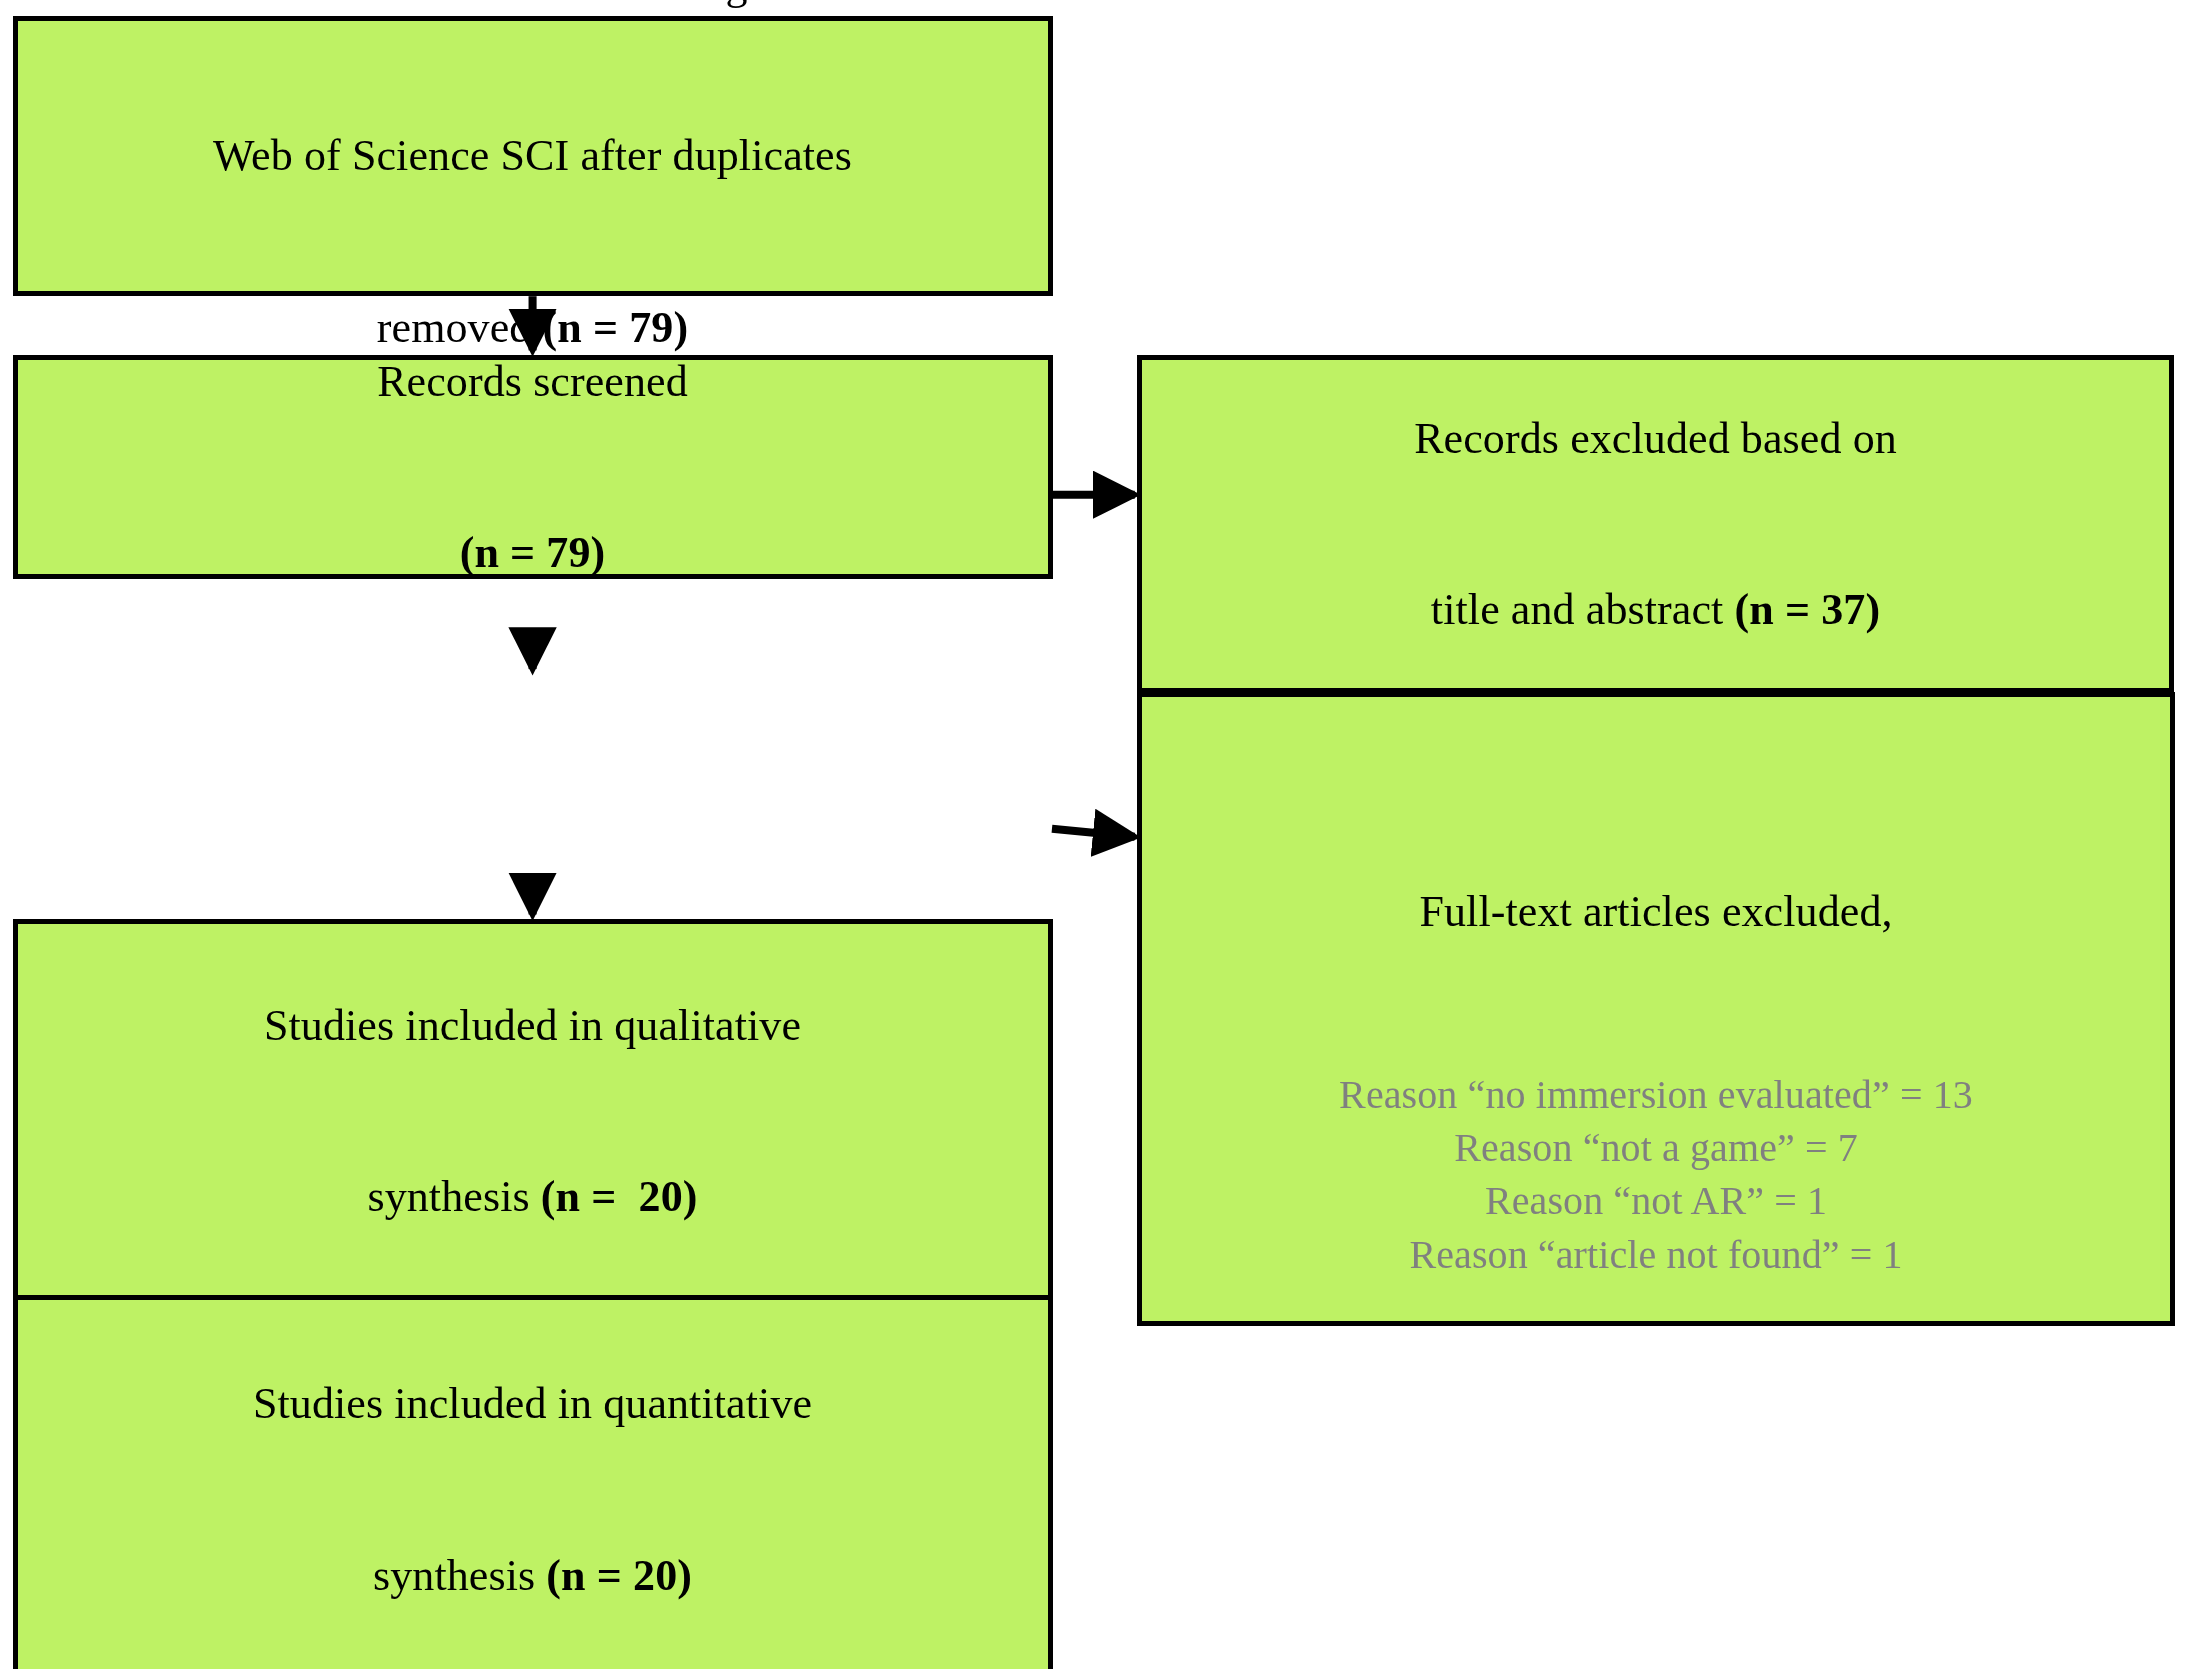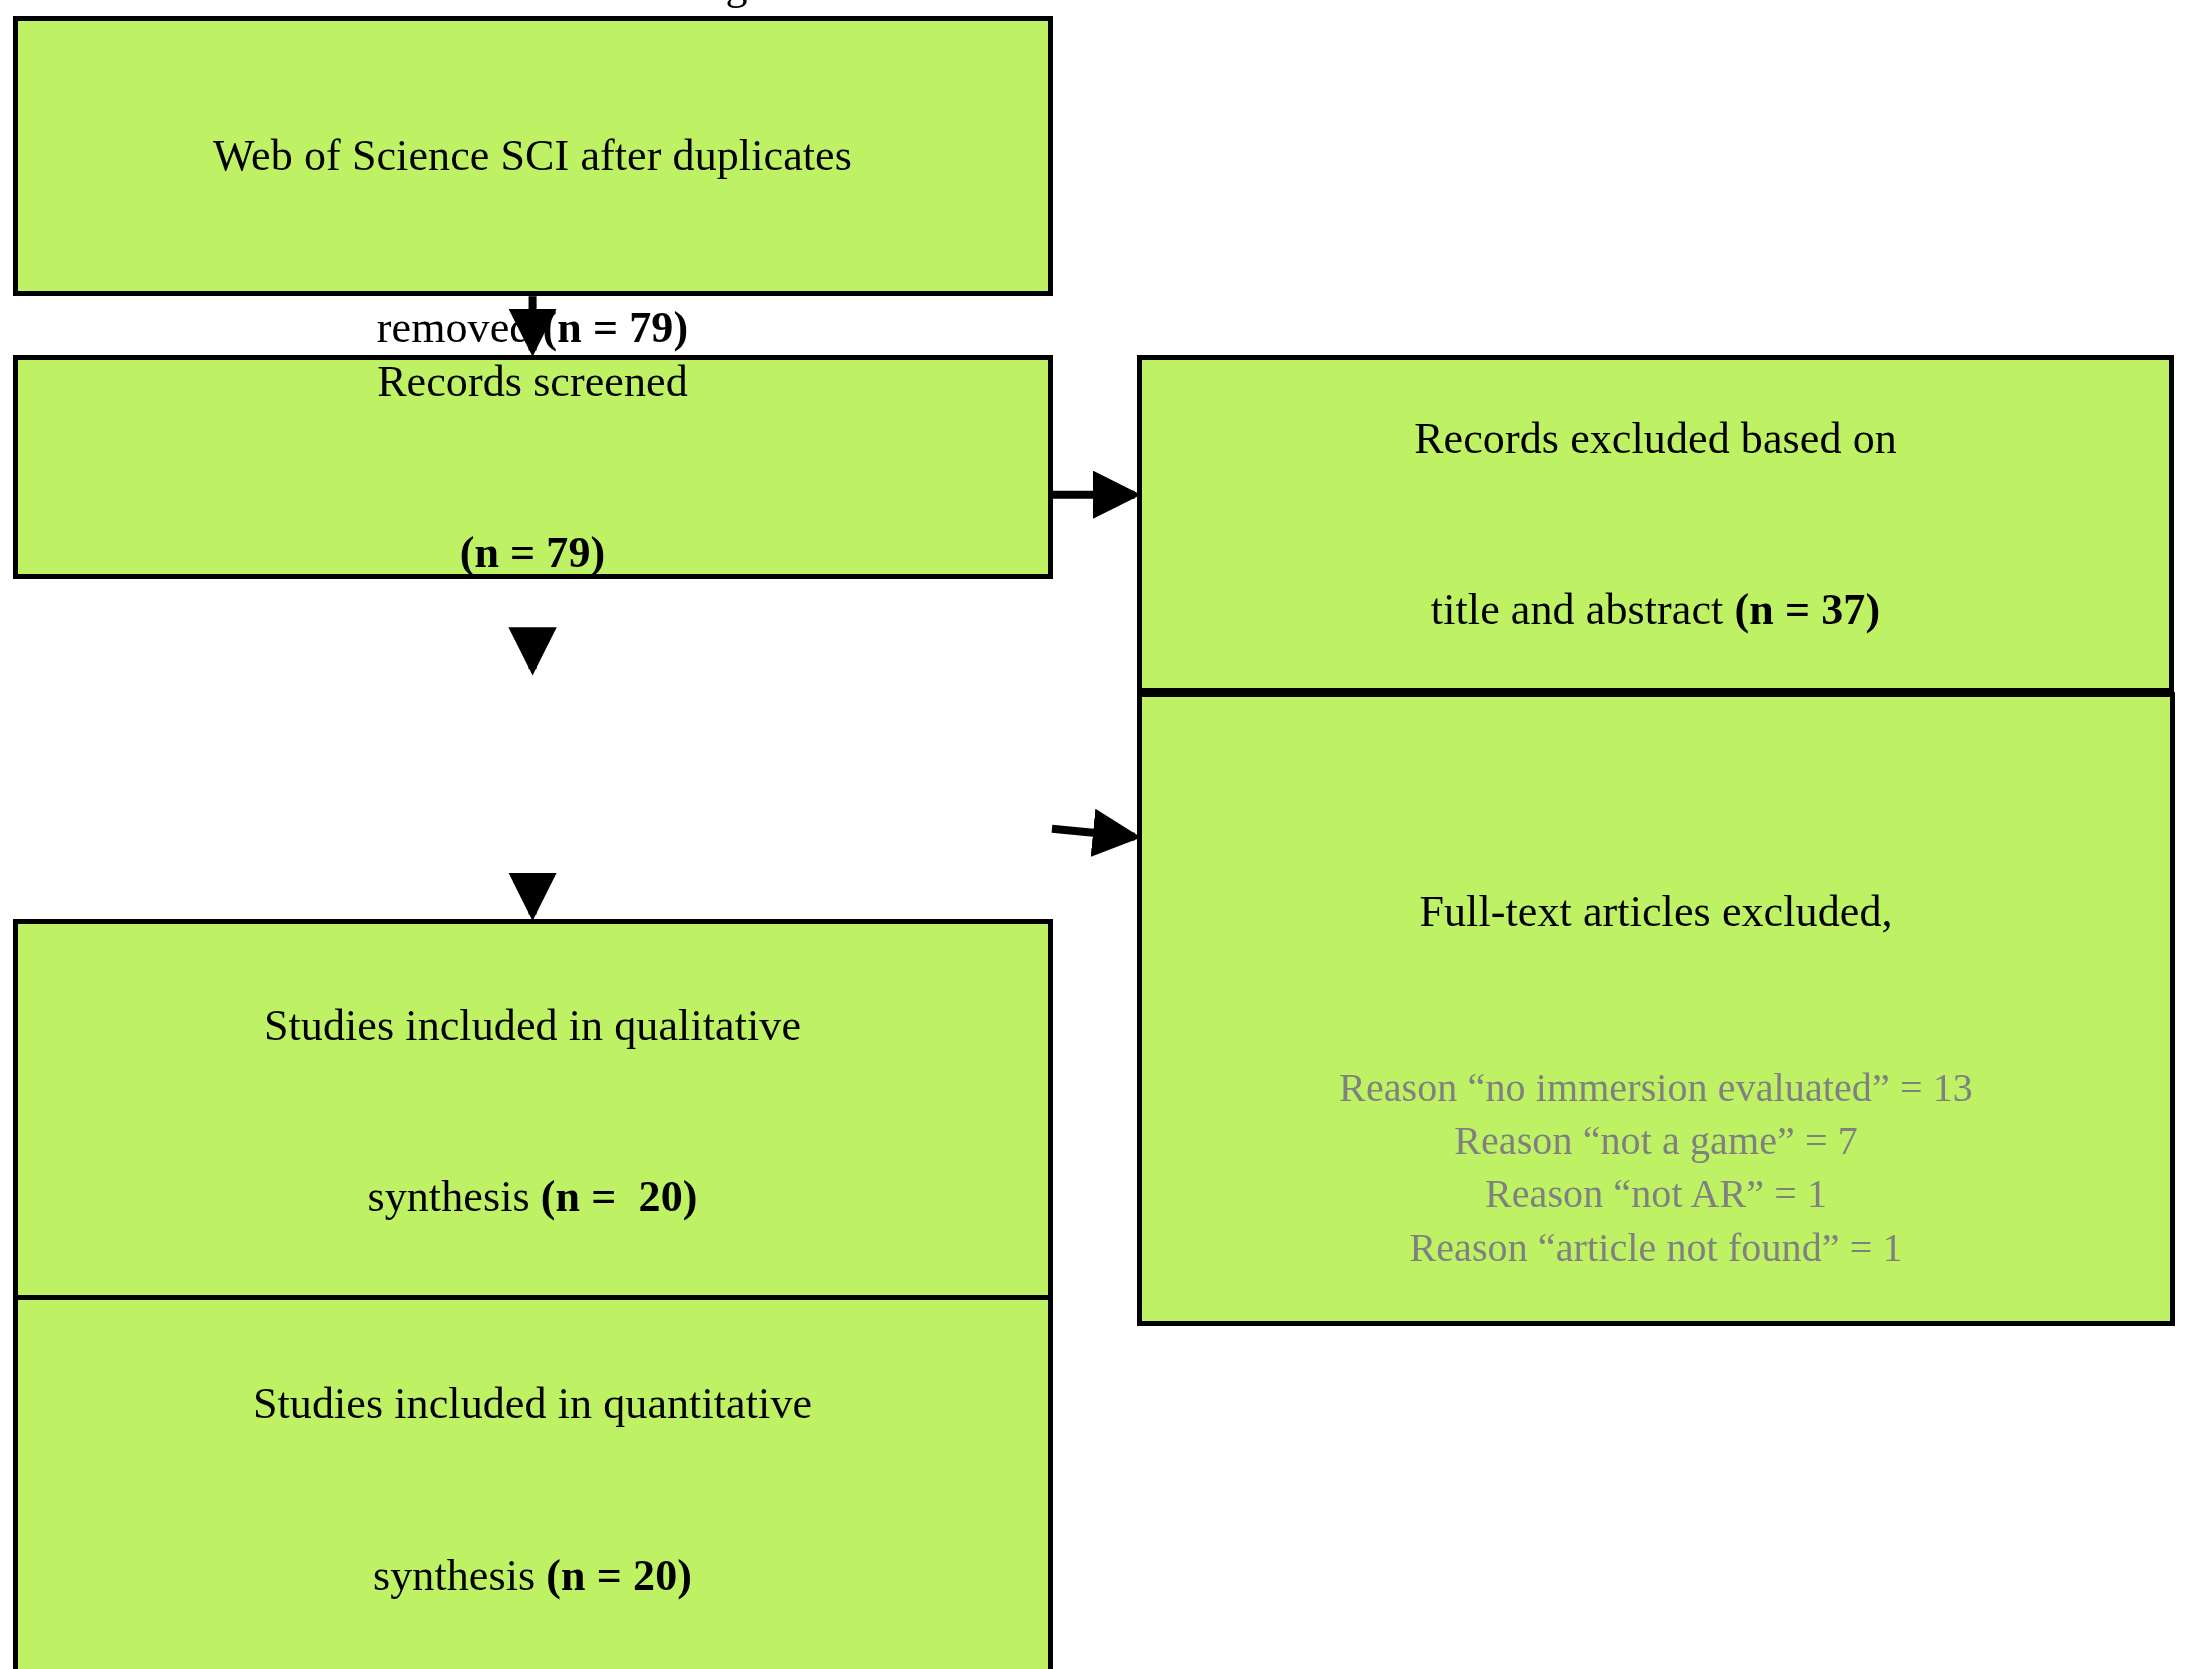--- a/index.html
+++ b/index.html
@@ -42,21 +42,21 @@
   #box-fulltext   { left: 12.5px;  top: 674px;  width: 1040px; height: 200px; }
   #box-qualitative{ left: 12.5px;  top: 919px; width: 1040px; height: 384px; }
   #box-quantitative{left: 12.5px;  top: 1295px; width: 1040px; height: 389px; }
 
   
   #box-excluded-title { left: 1137px; top: 355px;  width: 1037px; height: 338px; }
   #box-excluded-full  { left: 1137px; top: 692px;  width: 1038px; height: 634px;
                         justify-content: flex-start; padding-top: 72px; }
 
   .reasons {
-    margin-top: 6px;
+    margin-top: 13px;
     color: #808080;
     font-size: 40px;
     line-height: 1.33;
     white-space: nowrap;
   }
   .reason-line { display: block; }
 
   
   #connectors {
     position: absolute;

